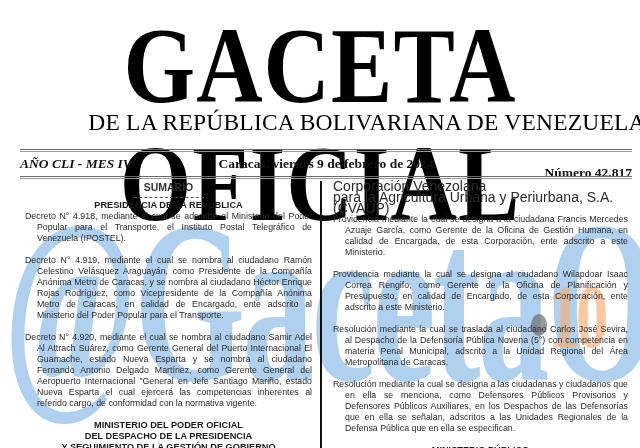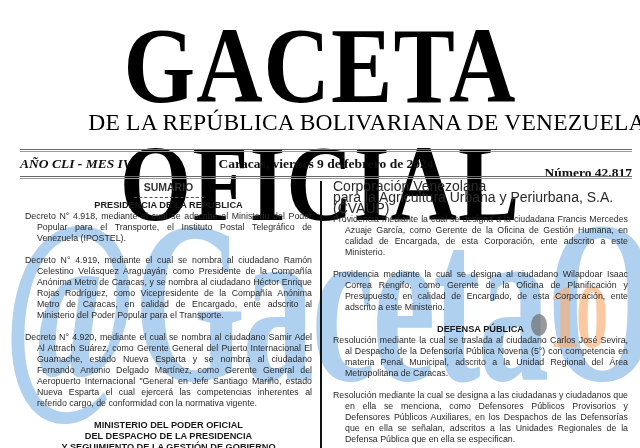--- a/index.html
+++ b/index.html
@@ -114,18 +114,17 @@
   <div class="sec-head">DEL DESPACHO DE LA PRESIDENCIA</div>
   <div class="sec-head">Y SEGUIMIENTO DE LA GESTIÓN DE GOBIERNO</div>
 
 </div>
 
 <div class="col right">
   <div class="sub-head">Corporación Venezolana</div>
   <div class="sub-head">para la Agricultura Urbana y Periurbana, S.A. (CVAUP)</div>
   <div class="entry">Providencia mediante la cual se designa a la ciudadana Francis Mercedes Azuaje García, como Gerente de la Oficina de Gestión Humana, en calidad de Encargada, de esta Corporación, ente adscrito a este Ministerio.</div>
   <div class="entry">Providencia mediante la cual se designa al ciudadano Wilapdoar Isaac Correa Rengifo, como Gerente de la Oficina de Planificación y Presupuesto, en calidad de Encargado, de esta Corporación, ente adscrito a este Ministerio.</div>
-  <div class="sec-head">DEFENSA PÚBLICA</div>
   <div class="entry">Resolución mediante la cual se traslada al ciudadano Carlos José Sevira, al Despacho de la Defensoría Pública Novena (5°) con competencia en materia Penal Municipal, adscrito a la Unidad Regional del Área Metropolitana de Caracas.</div>
   <div class="entry">Resolución mediante la cual se designa a las ciudadanas y ciudadanos que en ella se menciona, como Defensores Públicos Provisorios y Defensores Públicos Auxiliares, en los Despachos de las Defensorías que en ella se señalan, adscritos a las Unidades Regionales de la Defensa Pública que en ella se especifican.</div>
   <div class="sec-head">MINISTERIO PÚBLICO</div>
 
 </div>
 
 </body></html>

